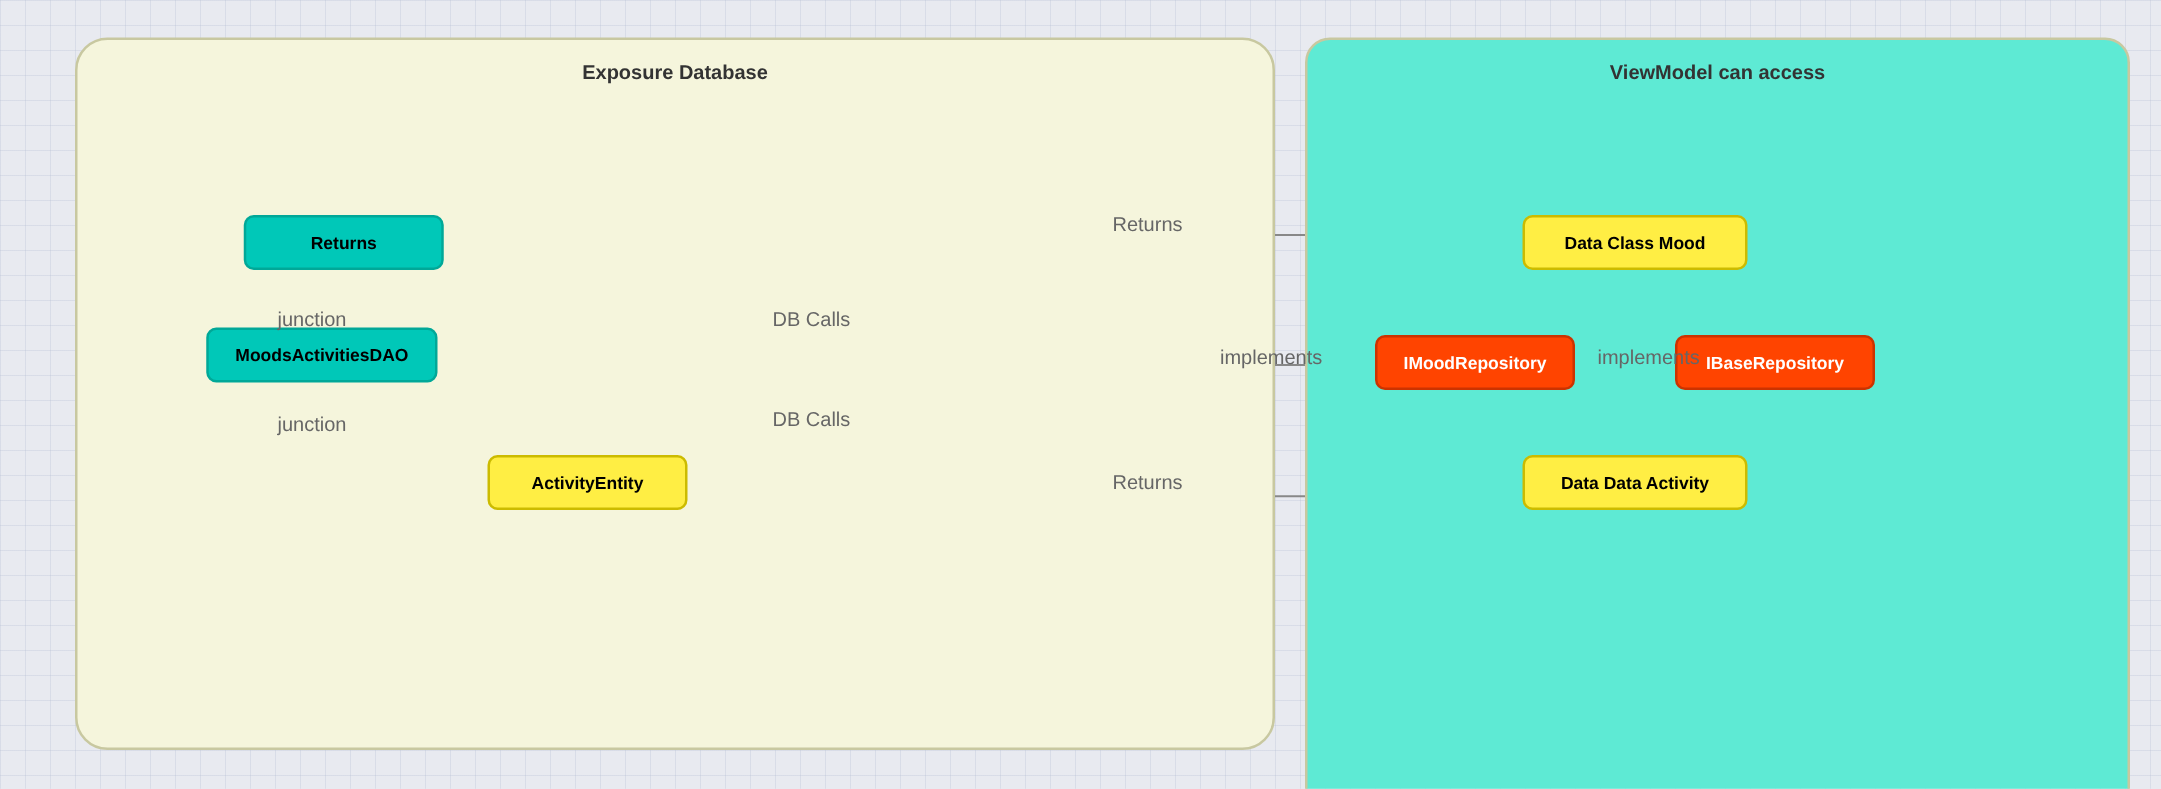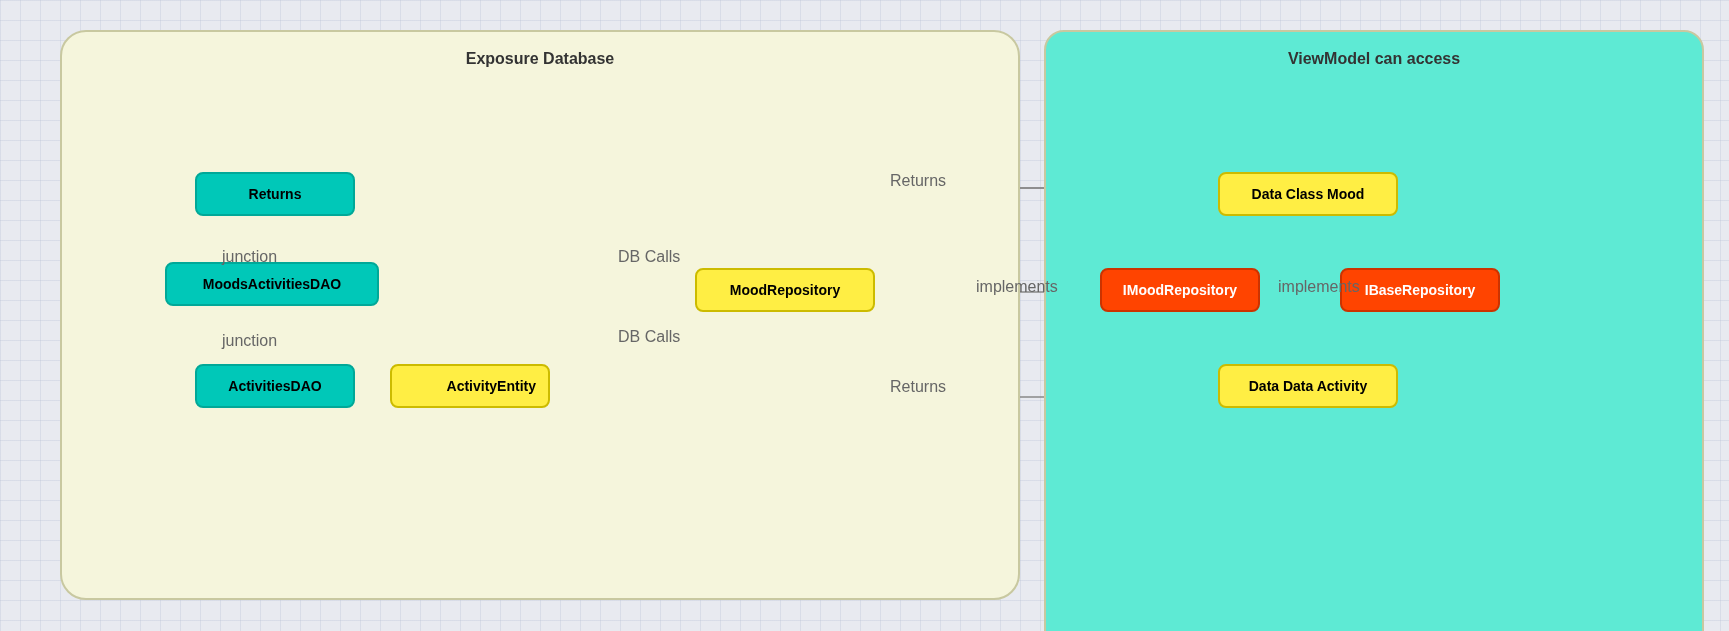--- a/index.html
+++ b/index.html
@@ -173,36 +173,30 @@
   </div>
 
   <div class="group-box group-viewmodel">
     <div class="group-label">ViewModel can access</div>
   </div>
 
   <div class="node node-teal" style="left: 195px; top: 172px;">
     <span>Returns</span>
   </div>
 
-  <div class="node node-teal" style="left: 165px; top: 262px; width: 214px;">
+  <div class="node node-teal" style="left: 165px; top: 262px; width: 185px;">
     <span>MoodsActivitiesDAO</span>
   </div>
 
-  <div class="node node-teal" style="left: 195px; top: 364px;">
-    <span>ActivitiesDAO</span>
-  </div>
-
-
-  <div class="node node-yellow" style="left: 390px; top: 364px; justify-content: flex-end;">
+
+
+  <div class="node node-yellow" style="left: 390px; top: 364px;">
     <span>ActivityEntity</span>
   </div>
 
-  <div class="node node-yellow-wide" style="left: 695px; top: 268px;">
-    <span>MoodRepository</span>
-  </div>
 
   <div class="node node-yellow-wide" style="left: 1218px; top: 172px;">
     <span>Data Class Mood</span>
   </div>
 
   <div class="node node-yellow-wide" style="left: 1218px; top: 364px;">
     <span>Data Data Activity</span>
   </div>
 
   <div class="node node-red" style="left: 1340px; top: 268px;">

